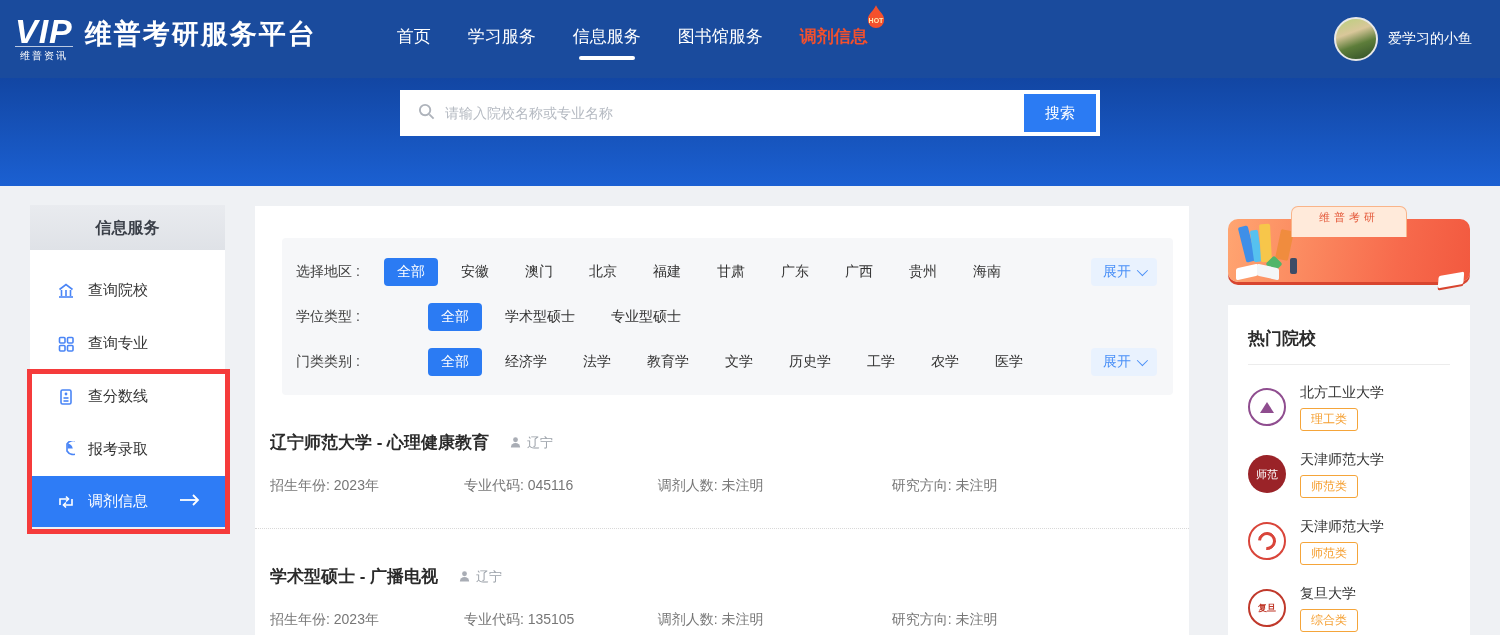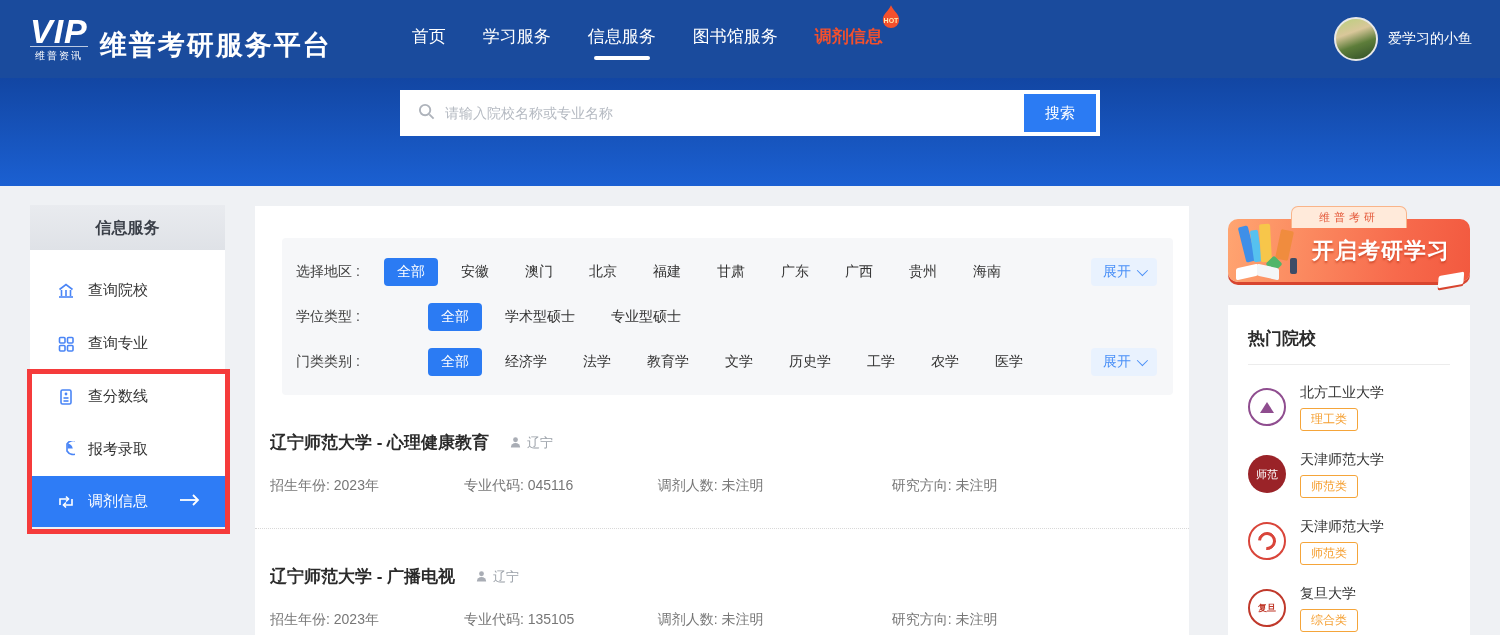--- a/index.html
+++ b/index.html
@@ -1,21 +1,21 @@
 <!DOCTYPE html>
 <html><head>
 <meta charset="utf-8">
 <style>
   * { margin:0; padding:0; box-sizing:border-box; }
   body { font-family:"Liberation Sans","DejaVu Sans",sans-serif; }
   .page { position:relative; width:1500px; height:635px; overflow:hidden; background:#eff1f4; }
 
   
   .topbar { position:absolute; left:0; top:0; width:1500px; height:78px; background:#1a4b9d; display:flex; align-items:center; }
-  .logo { display:flex; align-items:flex-end; margin-left:30px; cursor:pointer; }
+  .logo { display:flex; align-items:flex-start; margin-left:15px; cursor:pointer; }
   .logo-mark { color:#fff; text-align:center; margin-right:12px; }
   .logo-vip { font-size:34px; font-weight:bold; font-style:italic; letter-spacing:1px; line-height:30px; display:block; }
   .logo-sub { font-size:10px; letter-spacing:2px; display:block; border-top:1px solid rgba(255,255,255,.7); padding-top:2px; }
   .logo-title { color:#fff; font-size:27px; font-weight:bold; letter-spacing:2px; }
   .nav { display:flex; margin-left:78px; gap:33px; }
   .nav-item { position:relative; color:#fff; font-size:17px; cursor:pointer; padding:6px 2px 12px; }
   .nav-item.active::after { content:""; position:absolute; left:50%; transform:translateX(-50%); bottom:0; width:56px; height:4px; background:#fff; border-radius:2px; }
   .nav-item.hot { color:#f4502c; font-weight:bold; }
   .hot-badge { position:absolute; top:-16px; right:-20px; width:28px; height:28px; }
   .user { margin-left:auto; margin-right:28px; display:flex; align-items:center; cursor:pointer; }
@@ -64,21 +64,21 @@
   .result-title { font-size:17px; font-weight:bold; color:#2b2b2b; cursor:pointer; }
   .result-loc { margin-left:20px; display:flex; align-items:center; gap:5px; font-size:13px; color:#9aa0a8; }
   .result-fields { margin-top:23px; font-size:14px; color:#777; }
   .result-fields span { display:inline-block; }
   .result-fields span:nth-child(1) { width:190px; }
   .result-fields span:nth-child(2) { width:190px; }
   .result-fields span:nth-child(3) { width:230px; }
 
   
   .banner { position:absolute; left:1228px; top:206px; width:242px; height:76px; cursor:pointer; }
-  .banner-tab { position:absolute; top:0; left:50%; transform:translateX(-50%); width:116px; height:22px; z-index:2;
+  .banner-tab { position:absolute; top:0; left:50%; transform:translateX(-50%); width:116px; height:31px; z-index:2;
                 background:#ffeada; border:1px solid #f9b489; border-bottom:none; border-radius:7px 7px 0 0;
                 color:#e4593a; font-size:11px; letter-spacing:4px; text-align:center; line-height:21px; }
   .banner-body { position:absolute; left:0; top:13px; right:0; bottom:0; border-radius:10px;
                  background:linear-gradient(100deg,#ffa571 0%,#f76a4c 70%,#f2593f 100%);
                  box-shadow:0 3px 0 #d8452f; overflow:visible; }
   .banner-title { position:absolute; left:84px; top:50%; transform:translateY(-50%); color:#fff; font-size:22px; font-weight:bold;
                   letter-spacing:1px; text-shadow:0 2px 2px rgba(180,50,20,.55); white-space:nowrap; }
   .illus { position:absolute; left:6px; bottom:2px; width:78px; height:62px; }
   .illus div { position:absolute; border-radius:2px; }
   .b1 { left:8px; bottom:18px; width:10px; height:36px; background:#3f8fe8; transform:rotate(-14deg); }
@@ -286,21 +286,21 @@
         </div>
         <div class="result-fields">
           <span>招生年份: 2023年</span>
           <span>专业代码: 045116</span>
           <span>调剂人数: 未注明</span>
           <span>研究方向: 未注明</span>
         </div>
       </div>
       <div class="result-item">
         <div class="result-title-row">
-          <span class="result-title">辽宁师范大学 - 广播电视</span>
+          <span class="result-title">学术型硕士 - 广播电视</span>
           <span class="result-loc">
             <svg width="13" height="13" viewBox="0 0 14 14" fill="#a9adb5">
               <circle cx="7" cy="4" r="2.6"></circle>
                 <path d="M2 12.5 a5 5 0 0 1 10 0 Z"></path>
             </svg>
             <span>辽宁</span>
           </span>
         </div>
         <div class="result-fields">
           <span>招生年份: 2023年</span>
@@ -318,21 +318,20 @@
       <div class="illus">
         <div class="b1"></div>
           <div class="b2"></div>
           <div class="b3"></div>
           <div class="b4"></div>
         <div class="bg1"></div>
           <div class="ob1"></div>
           <div class="ob2"></div>
           <div class="pers"></div>
       </div>
-      <span class="banner-title">开启考研学习</span>
       <div class="note"></div>
     </div>
   </div>
 
   <div class="hot-card">
     <div class="hot-title">热门院校</div>
 
     <div class="uni-row">
       <div class="uni-logo l1">
           <span class="tri"></span>

